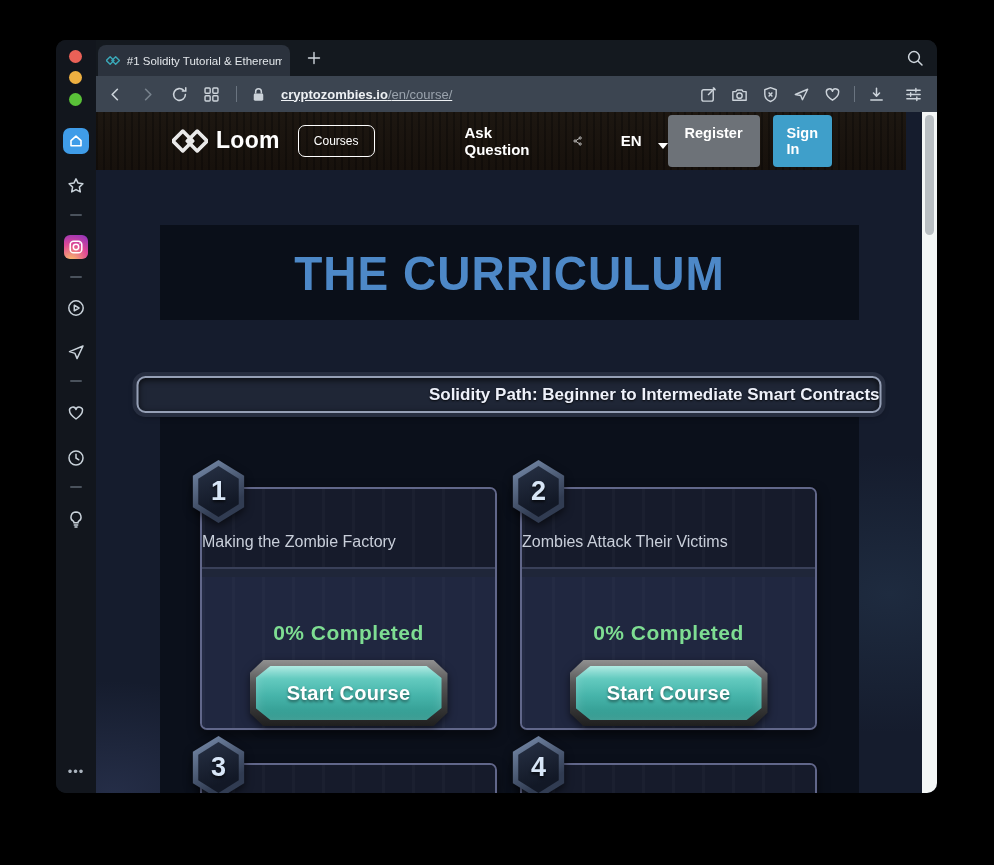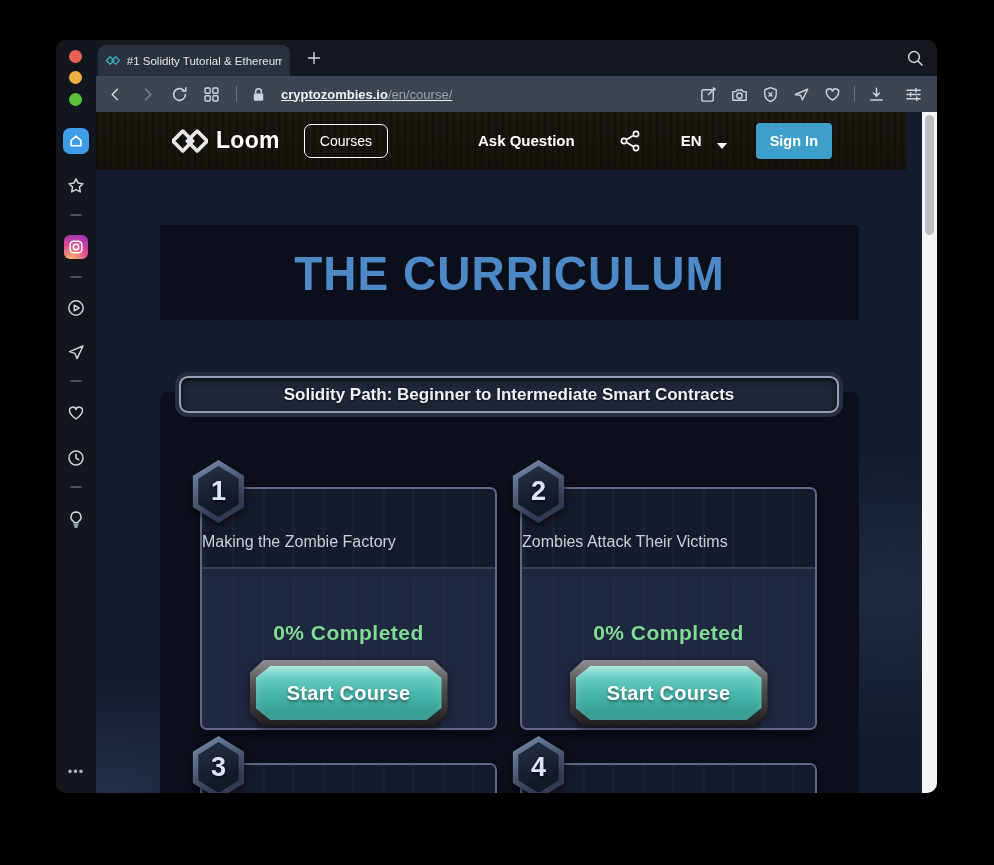--- a/index.html
+++ b/index.html
@@ -48,46 +48,46 @@
   .page { position:absolute; left:0; top:0; right:15px; bottom:0; }
 
   
   .sitenav { position:absolute; left:0; top:0; right:16px; height:58px;
     background:
       repeating-linear-gradient(90deg, rgba(0,0,0,.28) 0 2px, transparent 2px 7px),
       linear-gradient(180deg,#1d1711,#17110c);
     display:flex; align-items:center; padding:0 74px 1px 76px; z-index:3; }
   .knot { width:36px; height:30px; color:#e9e9e9; flex:none; }
   .brand { color:#fff; font-size:23px; font-weight:bold; margin-left:8px; letter-spacing:.3px; }
-  .courses-btn { margin-left:24px; border:1.5px solid #fff; border-radius:7px; padding:8px 15px;
-    color:#fff; font-size:14px; }
+  .courses-btn { margin-left:18px; border:1.5px solid #fff; border-radius:7px; padding:8px 15px;
+    color:#fff; font-size:12px; }
   .ask { margin-left:90px; color:#fff; font-size:15px; font-weight:bold; }
   .share-ic { margin-left:42px; width:26px; height:26px; color:#fff; }
   .lang { margin-left:38px; color:#fff; font-size:15px; font-weight:bold; display:flex; align-items:flex-end; gap:16px; }
   .caret { width:0; height:0; border-left:5px solid transparent; border-right:5px solid transparent; border-top:6px solid #fff; }
   .nav-right { margin-left:auto; display:flex; gap:13px; }
   .btn-register { background:#6d7278; color:#fff; border-radius:4px; padding:10px 17px; font-size:14.5px; font-weight:bold; }
   .btn-signin { background:#3f9fca; color:#fff; border-radius:4px; padding:10px 14px; font-size:14.5px; font-weight:bold; }
 
   
   .hero { position:absolute; left:0; top:58px; right:0; bottom:0;
     background:
       radial-gradient(ellipse 300px 200px at 96% 68%, rgba(62,96,128,.22), transparent 70%),
       radial-gradient(ellipse 260px 160px at 2% 100%, rgba(84,98,150,.25), transparent 70%),
       #151c2d; }
   .title-panel { position:absolute; left:64px; right:63px; top:55px; height:95px; background:#0a0f19;
     display:flex; align-items:center; justify-content:center; }
   .hero-title { color:#4d88c7; font-size:46px; font-weight:800; letter-spacing:1px; transform:scaleY(1.04); }
 
   .big-panel { position:absolute; left:64px; right:63px; top:222px; bottom:-10px; background:#0b101b; border-radius:8px 8px 0 0; }
 
-  .path-banner { position:absolute; left:50%; transform:translateX(-50%); top:206px; width:660px; height:37px;
+  .path-banner { position:absolute; left:50%; transform:translateX(-50%); top:206px; width:745px; height:37px;
     background:#1f2636; border:2px solid #96a0b6; border-radius:9px;
     box-shadow:0 0 0 4px #272e40, inset 0 2px 6px rgba(0,0,0,.7), 0 3px 6px rgba(0,0,0,.5);
-    display:flex; align-items:center; justify-content:center; z-index:4; }
+    display:flex; align-items:center; justify-content:flex-end; z-index:4; }
   .path-banner span { color:#eef1fa; font-size:17px; font-weight:bold; text-shadow:0 1px 2px rgba(0,0,0,.8); }
 
   
   .card { position:absolute; width:297px; height:243px; border:2px solid #61678a; border-radius:7px;
     background:#1f2639; box-shadow:0 0 0 1px #0a0d16, 0 5px 12px rgba(0,0,0,.5); }
   .card .top { height:80px; border-radius:5px 5px 0 0; border-bottom:2px solid #394059;
     background:repeating-linear-gradient(90deg, rgba(255,255,255,.025) 0 3px, transparent 3px 30px), #161b2b;
     display:flex; align-items:flex-end; justify-content:flex-start; padding-bottom:16px; }
   .card .bottom { position:absolute; left:0; right:0; top:88px; bottom:0; border-radius:0 0 5px 5px;
     background:repeating-linear-gradient(90deg, rgba(255,255,255,.02) 0 3px, transparent 3px 30px), #202740; }
@@ -298,20 +298,21 @@
             <circle cx="19" cy="6" r="2.6"></circle>
             <circle cx="7" cy="13" r="2.6"></circle>
             <circle cx="19" cy="20" r="2.6"></circle>
             <path d="M9.3 11.7 L16.7 7.3 M9.3 14.3 L16.7 18.7"></path>
           </svg>
         <span class="lang">
             <span>EN</span>
             <span class="caret"></span>
           </span>
         <span class="nav-right">
+          <span class="btn-register">Register</span>
           <span class="btn-signin">Sign In</span>
         </span>
       </div>
 
       <div class="hero">
         <div class="title-panel">
           <div class="hero-title">THE CURRICULUM</div>
         </div>
 
         <div class="path-banner">

